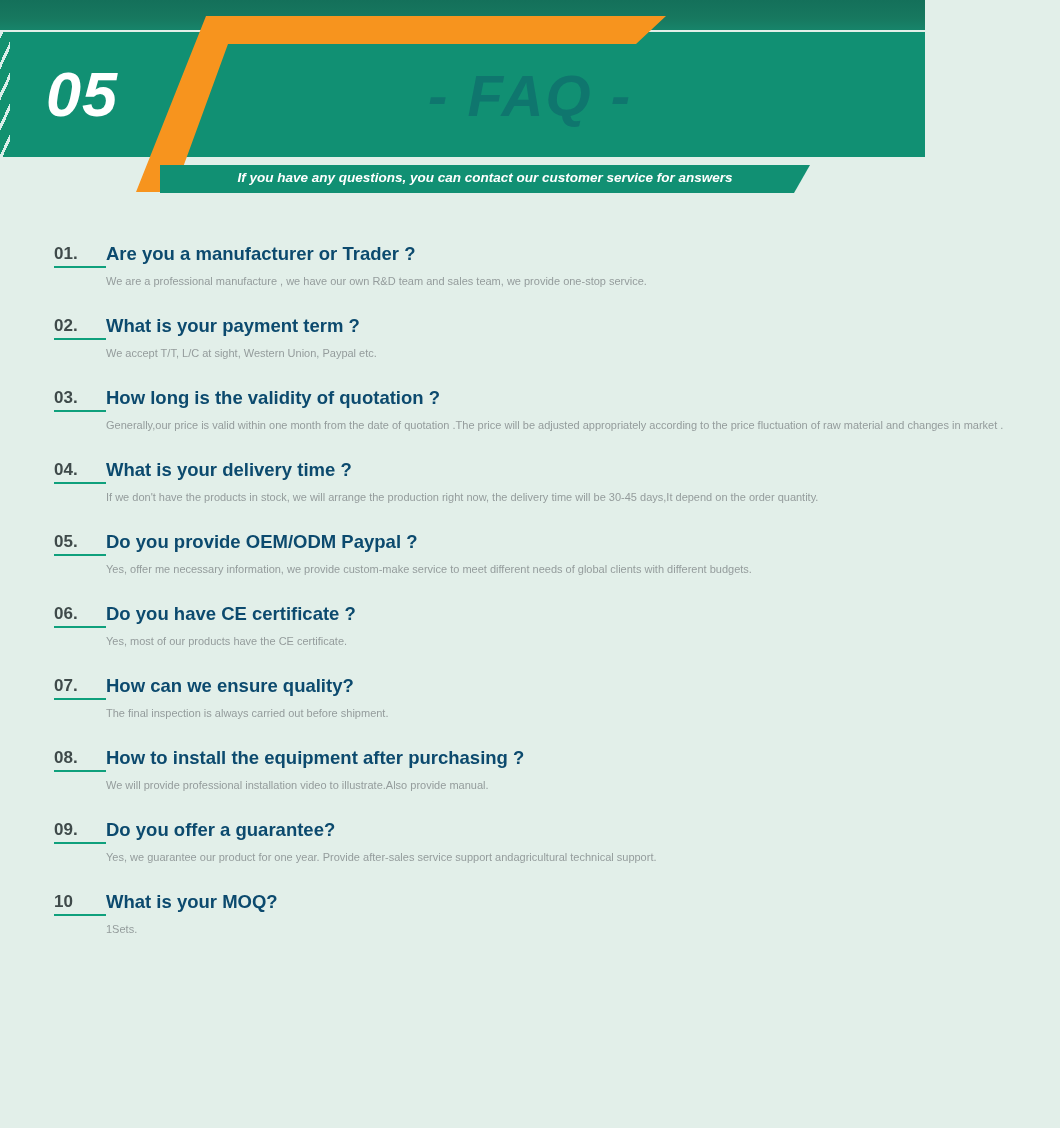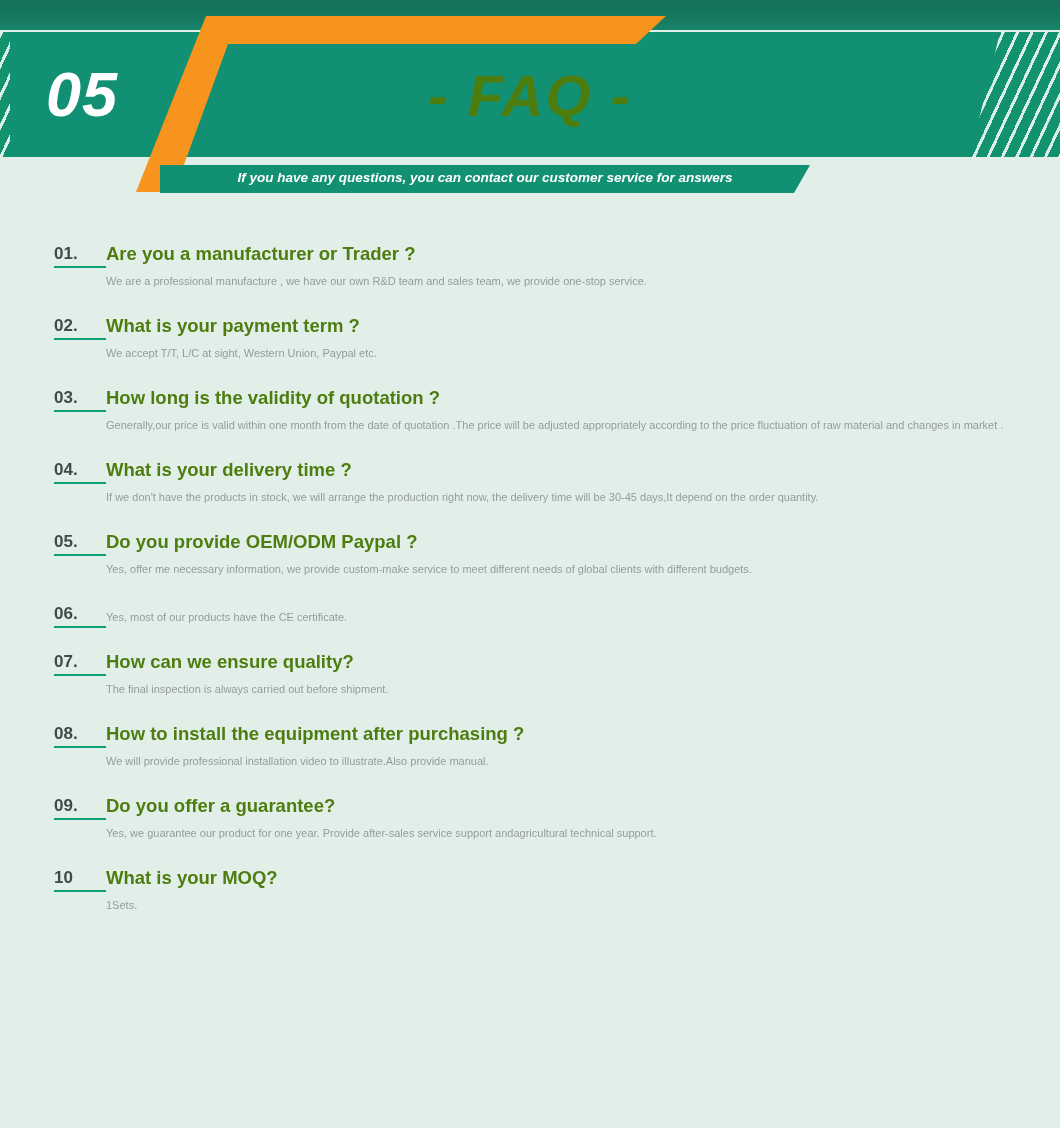--- a/index.html
+++ b/index.html
@@ -10,21 +10,21 @@
     width: 1060px;
     height: 1128px;
     background: #e2efe9;
     font-family: "Liberation Sans", sans-serif;
     overflow: hidden;
   }
 
   
   .header {
     position: relative;
-    width: 1060px;
+    width: 925px;
     height: 200px;
     overflow: hidden;
     background: #e2efe9;
   }
   .header-topstrip-dark {
     position: absolute;
     top: 0; left: 0;
     width: 1060px;
     height: 30px;
     background: linear-gradient(180deg,#14705a 0%, #17785f 60%, #17846a 100%);
@@ -89,21 +89,21 @@
   }
   .faq-title {
     position: absolute;
     top: 62px;
     left: 0;
     width: 1060px;
     text-align: center;
     font-size: 58px;
     font-style: italic;
     font-weight: bold;
-    color: #4d7c0f;
+    color: #0f766e;
     letter-spacing: 2px;
   }
   .subtitle-bar {
     position: absolute;
     top: 165px; left: 160px;
     width: 650px;
     height: 28px;
     background: #119073;
     clip-path: polygon(0 0, 650px 0, 634px 28px, 0 28px);
   }
@@ -140,21 +140,21 @@
     align-self: flex-start;
     padding-bottom: 1px;
     box-sizing: content-box;
   }
   .faq-body {
     flex: 1;
   }
   .faq-q {
     font-size: 18.5px;
     font-weight: bold;
-    color: #4d7c0f;
+    color: #0c4a6e;
     line-height: 24px;
     margin-bottom: 5px;
   }
   .faq-a {
     font-size: 11px;
     color: #949c9c;
     line-height: 21px;
   }
   .faq-a-line { display: block; }
 </style>
@@ -222,20 +222,21 @@
       <div class="faq-q">Do you provide OEM/ODM Paypal ?</div>
       <div class="faq-a">
         <span class="faq-a-line">Yes, offer me necessary information, we provide custom-make service to meet different needs of global clients with different budgets.</span>
       </div>
     </div>
   </div>
 
   <div class="faq-item">
     <div class="faq-num">06.</div>
     <div class="faq-body">
+      <div class="faq-q">Do you have CE certificate ?</div>
       <div class="faq-a">
         <span class="faq-a-line">Yes, most of our products have the CE certificate.</span>
       </div>
     </div>
   </div>
 
   <div class="faq-item">
     <div class="faq-num">07.</div>
     <div class="faq-body">
       <div class="faq-q">How can we ensure quality?</div>

